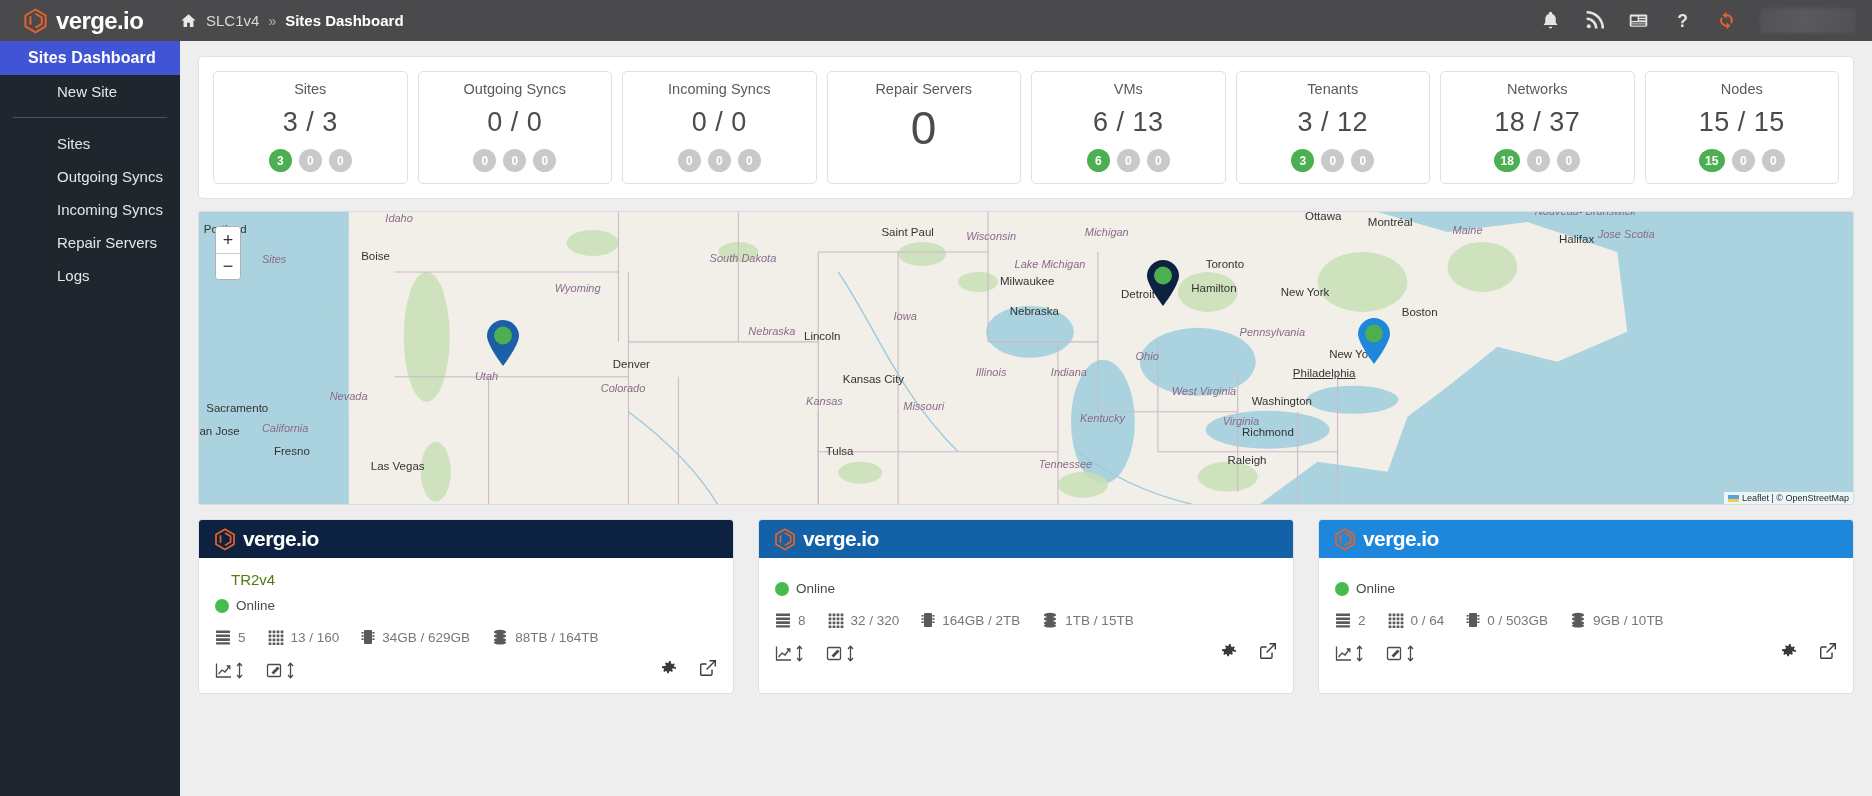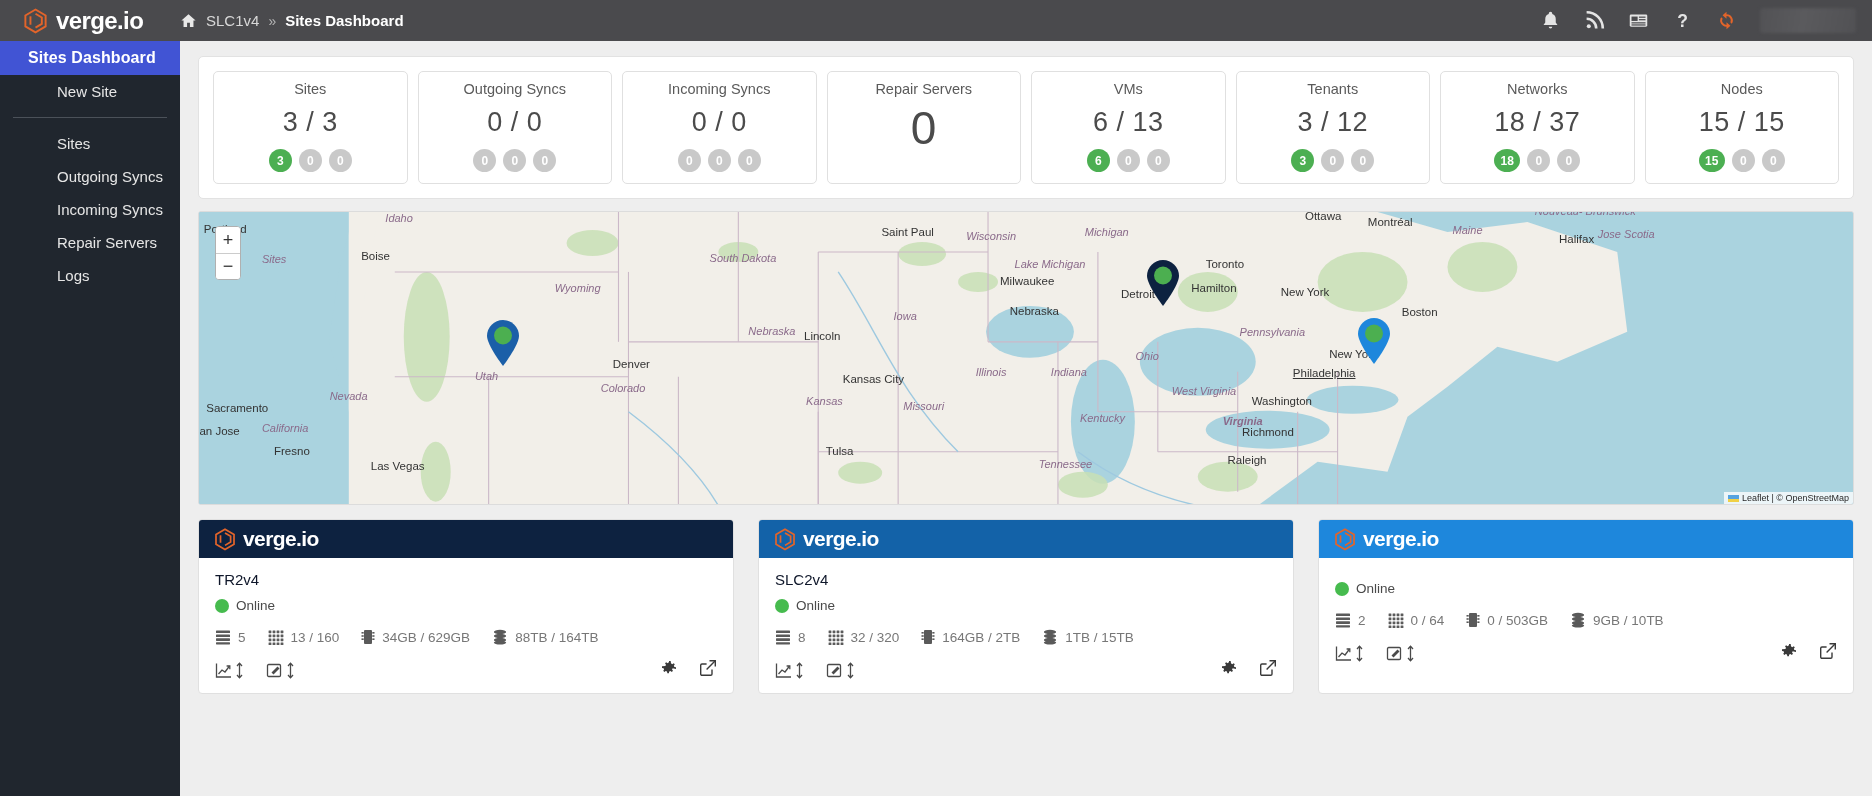--- a/index.html
+++ b/index.html
@@ -107,21 +107,21 @@
   
   .site-row { display: flex; gap: 24px; margin-top: 14px; }
   .site-card {
     flex: 1; background: #fff; border: 1px solid #e0e0e0; border-radius: 4px;
     overflow: hidden;
   }
   .site-head { height: 38px; display: flex; align-items: center; padding-left: 14px; gap: 6px; }
   .site-head .brand-mark { width: 24px; height: 24px; }
   .site-head .brand-text { font-size: 21px; }
   .site-body { padding: 13px 16px 12px 16px; }
-  .site-name { font-size: 15px; color: #0f172a; }
+  .site-name { font-size: 15px; color: #4d7c0f; margin-left: 16px; }
   .site-status { display: flex; align-items: center; gap: 7px; margin-top: 10px; font-size: 13.5px; color: #4a4a4a; }
   .status-dot { width: 14px; height: 14px; border-radius: 50%; background: #46bb4e; }
   .site-metrics { display: flex; align-items: center; gap: 9px; margin-top: 16px; font-size: 13.5px; color: #777; }
   .metric { display: flex; align-items: center; gap: 7px; margin-right: 13px; }
   .metric svg { display: block; }
   .site-actions { display: flex; align-items: center; margin-top: 14px; }
   .act-group { display: flex; align-items: center; gap: 3px; margin-right: 22px; cursor: pointer; }
   .act-right { margin-left: auto; display: flex; align-items: center; gap: 21px; }
   .act-right svg { cursor: pointer; }
 </style>
@@ -354,21 +354,21 @@
         <div class="map-label city" style="left: 1105.94px; top: -2px;">Ottawa</div>
         <div class="map-label city" style="left: 1168.86px; top: 4px;">Montréal</div>
         <div class="map-label state" style="left: 1253.56px; top: 12px;">Maine</div>
         <div class="map-label city" style="left: 1360.04px; top: 21px;">Halifax</div>
         <div class="map-label city" style="left: 1202.74px; top: 94px;">Boston</div>
         <div class="map-label city" style="left: 1081.74px; top: 74px;">New York</div>
         <div class="map-label city" style="left: 1130.14px; top: 136px;">New York</div>
         <div class="map-label state" style="left: 1040.6px; top: 114px;">Pennsylvania</div>
         <div class="map-label city" style="left: 1093.84px; top: 155px; text-decoration: underline;">Philadelphia</div>
         <div class="map-label city" style="left: 1052.7px; top: 183px;">Washington</div>
-        <div class="map-label state" style="left: 1023.66px; top: 203px; font-weight: bold;">Virginia</div>
+        <div class="map-label state" style="left: 1023.66px; top: 203px;">Virginia</div>
         <div class="map-label city" style="left: 1043.02px; top: 214px;">Richmond</div>
         <div class="map-label city" style="left: 1028.5px; top: 242px;">Raleigh</div>
         <div class="map-label state" style="left: 972.84px; top: 173px;">West Virginia</div>
         <div class="map-label state" style="left: 1335.84px; top: -7px;">Nouveau- Brunswick</div>
         <div class="map-label state" style="left: 1398.76px; top: 16px;">Jose Scotia</div>
       </div>
     <div id="map-markers">
         <div class="marker" style="left: 285.56px; top: 108px;"><svg viewBox="0 0 36 47" width="36" height="47">
             <path d="M18 46 C18 46 34 25 34 16 A16 16 0 1 0 2 16 C2 25 18 46 18 46 Z" fill="#1B5FA8"></path>
             <circle cx="18" cy="15.5" r="9" fill="#4CAF50"></circle>
@@ -515,21 +515,20 @@
           <svg class="brand-mark" viewBox="0 0 32 32">
             <g fill="none" stroke="#E2642A" stroke-width="2.3">
               <path d="M16 3 L28 10 L28 23 L16 30 L4 23 L4 10 Z"></path>
               <path d="M16 8 L23.5 12.4 L23.5 20 L16 24.5"></path>
               <path d="M10 11 L10 21"></path>
             </g>
           </svg>
           <span class="brand-text">verge.io</span>
         </div>
         <div class="site-body">
-          <div class="site-name">SLC2v4</div>
           <div class="site-status">
             <span class="status-dot"></span>
             <span>Online</span>
           </div>
           <div class="site-metrics">
             <div class="metric">
               <span>
                 <svg width="16" height="16" viewBox="0 0 16 16" fill="#5a5a5a">
                   <rect x="1" y="1.5" width="14" height="2.6" rx="0.6"></rect>
                   <rect x="1" y="5.4" width="14" height="2.6" rx="0.6"></rect>

